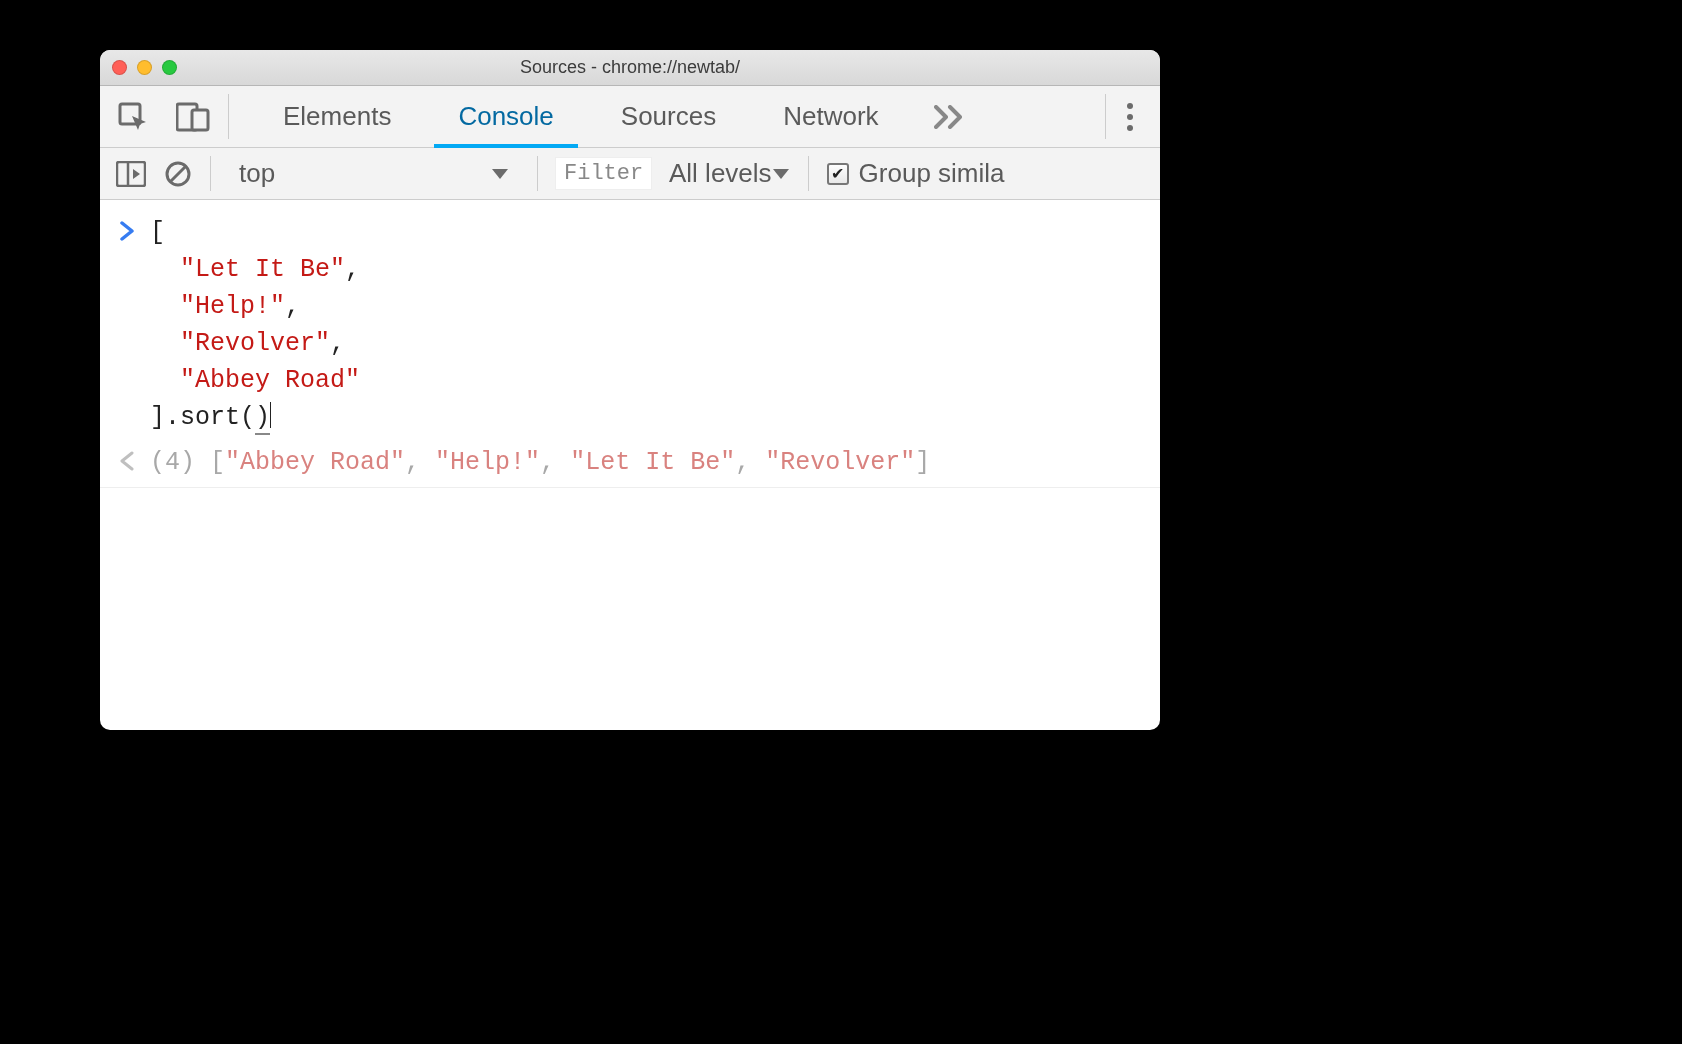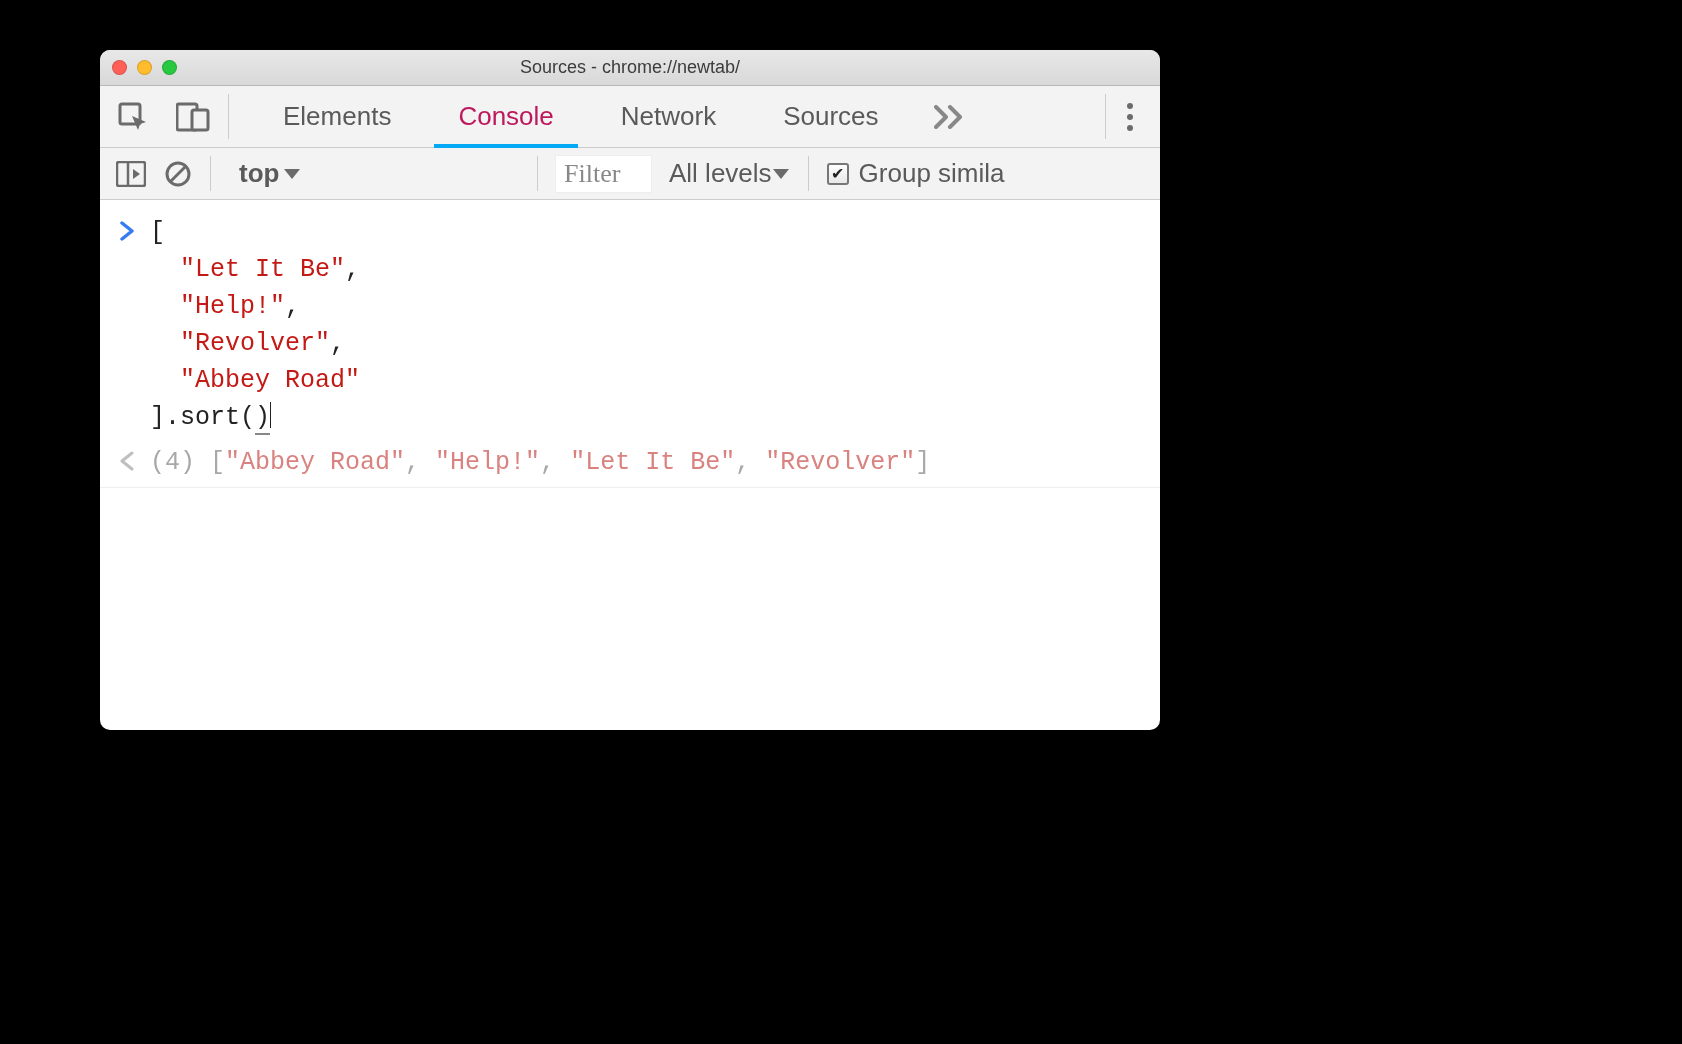--- a/index.html
+++ b/index.html
@@ -99,21 +99,21 @@
     .tab {
       display: flex;
       align-items: center;
       padding: 0 26px;
       cursor: default;
       position: relative;
       color: #5a5a5a;
     }
 
     .tab.active {
-      color: #be185d;
+      color: #0369a1;
     }
 
     .tab.active::after {
       content: "";
       position: absolute;
       left: 2px;
       right: 2px;
       bottom: -1px;
       height: 4px;
       background: #03a9f4;
@@ -149,32 +149,32 @@
       white-space: nowrap;
     }
 
     .context-selector {
       display: flex;
       align-items: center;
       gap: 4px;
       padding: 4px 10px;
       flex-shrink: 0;
       min-width: 290px;
-      font-weight: bold;
+      justify-content: space-between;
     }
 
     .filter-input {
-      font-size: 26px;
+      font-size: 22px;
       color: #0f766e;
       border: none;
       background: #fff;
       padding: 3px 8px;
       width: 95px;
       flex-shrink: 0;
-      font-family: Liberation Serif, serif;
+      font-family: Liberation Mono, monospace;
       outline: none;
       border-radius: 0;
       box-shadow: 0 0 0 1px #eee;
     }
 
     .filter-input::placeholder { color: #888; }
 
     .level-selector {
       display: flex;
       align-items: center;
@@ -295,24 +295,24 @@
     </div>
     <div class="divider-v"></div>
     <div class="tabs">
       <div class="tab">
           <span>Elements</span>
         </div>
       <div class="tab active">
           <span>Console</span>
         </div>
       <div class="tab">
-          <span>Network</span>
+          <span>Sources</span>
         </div>
       <div class="tab">
-          <span>Sources</span>
+          <span>Network</span>
         </div>
       <div class="tab-overflow">
         <span class="svgicon">
           <svg width="30" height="24" viewBox="0 0 30 24">
             <path d="M2 2 L12 12 L2 22" fill="none" stroke="#888" stroke-width="4" stroke-linecap="round" stroke-linejoin="round"></path>
             <path d="M16 2 L26 12 L16 22" fill="none" stroke="#888" stroke-width="4" stroke-linecap="round" stroke-linejoin="round"></path>
           </svg>
         </span>
       </div>
     </div>

